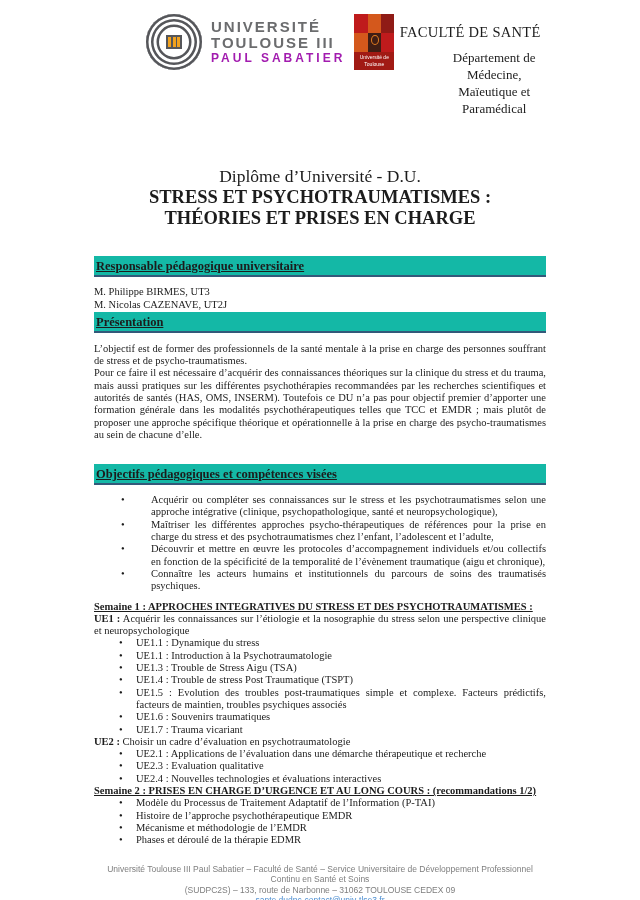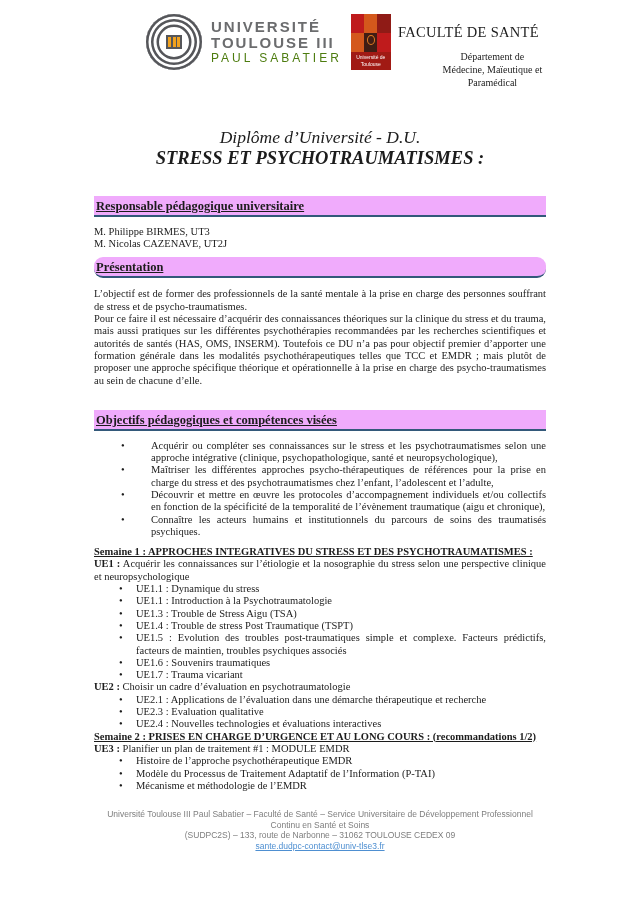--- a/index.html
+++ b/index.html
@@ -23,52 +23,52 @@
     width:16px; height:14px; background:#55565a; display:flex; gap:1.5px;
     align-items:center; justify-content:center;
   }
   .emblem-core span { display:block; width:3px; height:10px; background:#f2a21e; }
   .logo-text { line-height:1.04; }
   .logo-univ {
     font-family:"Liberation Sans", sans-serif; font-weight:bold;
     color:#6b6c6e; font-size:15px; letter-spacing:2px; white-space:nowrap;
   }
   .logo-ps {
-    font-family:"Liberation Sans", sans-serif; font-weight:normal;
-    color:#4d7c0f; font-size:12px; letter-spacing:3px; margin-top:2px; white-space:nowrap;
+    font-family:"Liberation Sans", sans-serif; font-weight:bold;
+    color:#a21caf; font-size:12px; letter-spacing:3px; margin-top:2px; white-space:nowrap;
   }
   .badge { width:40px; flex:0 0 auto; }
   .badge-grid { display:grid; grid-template-columns:repeat(3,1fr); width:40px; height:38px; }
   .badge-grid div { width:100%; height:100%; }
   .bq1 { background:#bf1b1c; } .bq2 { background:#d4581c; } .bq3 { background:#8f1b16; }
   .bq4 { background:#d4581c; } .bq5 { background:#401d14; position:relative; }
   .bq5::after { content:""; position:absolute; left:3px; top:2px; width:6px; height:8px;
     border:1.5px solid #e07b20; border-radius:50%; }
   .bq6 { background:#bf1b1c; }
   .badge-label {
     background:#a11a14; color:#fff; font-family:"Liberation Sans", sans-serif;
     font-size:5px; line-height:1.25; text-align:center; padding:2px 0 3px;
   }
   .faculty-block { text-align:center; width:260px; margin-top:10px; }
   .faculty { font-size:14.5px; letter-spacing:0.3px; }
-  .dept { font-size:10px; line-height:1.3; margin-top:9px;margin-left:48px; }
+  .dept { font-size:13px; line-height:1.3; margin-top:9px;margin-left:48px; }
 
   
-  .doc-title { text-align:center; margin-top:38px;font-style:italic; }
+  .doc-title { text-align:center; margin-top:48px; }
   .t1 { font-size:17.5px; }
   .t2 { font-size:18.5px; font-weight:bold; line-height:1.18; }
 
   
   .bar {
-    background:#f0abfc; border-bottom:2px solid #33597a;
+    background:#14b8a6; border-bottom:2px solid #33597a;
     font-size:12.5px; font-weight:bold; text-decoration:underline;
     padding:3px 3px 1px 2px; margin:0;
   }
   .bar.m1 { margin-top:26px; }
-  .bar.m2 { margin-top:7px;border-radius:9px; }
+  .bar.m2 { margin-top:1px; }
   .bar.m3 { margin-top:23px; }
   .bar.m4 { margin-top:12px; }
 
   
   .body-txt { font-size:10.5px; line-height:12.3px; }
   .names { margin-top:9px; }
   .para { margin-top:10px; text-align:justify; }
   ul.blist { list-style:none; margin:9px 0 0 0; padding:0; }
   ul.blist li { position:relative; padding-left:57px; text-align:justify; line-height:12.3px; }
   ul.blist li::before { content:"\2022"; position:absolute; left:27px; }
@@ -119,20 +119,21 @@
     </div>
     <div class="faculty-block">
       <div class="faculty">FACULTÉ DE SANTÉ</div>
       <div class="dept">Département de Médecine, Maïeutique et Paramédical</div>
     </div>
   </header>
 
   <div class="doc-title">
     <div class="t1">Diplôme d’Université - D.U.</div>
     <div class="t2">STRESS ET PSYCHOTRAUMATISMES :</div>
+    <div class="t2">THÉORIES ET PRISES EN CHARGE</div>
   </div>
 
   <h2 class="bar m1">Responsable pédagogique universitaire</h2>
   <div class="body-txt names">
     <div>M. Philippe BIRMES, UT3</div>
     <div>M. Nicolas CAZENAVE, UT2J</div>
   </div>
 
   <h2 class="bar m2">Présentation</h2>
   <div class="body-txt">
@@ -161,25 +162,25 @@
       <li>UE1.7 : Trauma vicariant</li>
     </ul>
     <div class="ue-line"><b>UE2 :</b> <span>Choisir un cadre d’évaluation en psychotraumatologie</span></div>
     <ul class="plist">
       <li>UE2.1 : Applications de l’évaluation dans une démarche thérapeutique et recherche</li>
       <li>UE2.3 : Evaluation qualitative</li>
       <li>UE2.4 : Nouvelles technologies et évaluations interactives</li>
     </ul>
 
     <div class="sem-title" style="margin-top:0;">Semaine 2 : PRISES EN CHARGE D’URGENCE ET AU LONG COURS : (recommandations 1/2)</div>
-    <div class="ue-line"><b>UE3 :</b> <span>Planifier un plan de traitement #1 : MODULE EMDR</span></div>
     <ul class="plist">
+      <li>Modèle du Processus de Traitement Adaptatif de l’Information (P-TAI)</li>
       <li>Histoire de l’approche psychothérapeutique EMDR</li>
-      <li>Modèle du Processus de Traitement Adaptatif de l’Information (P-TAI)</li>
       <li>Mécanisme et méthodologie de l’EMDR</li>
+      <li>Phases et déroulé de la thérapie EDMR</li>
     </ul>
   </div>
 
   <footer class="doc-footer">
     <div>Université Toulouse III Paul Sabatier – Faculté de Santé – Service Universitaire de Développement Professionnel Continu en Santé et Soins</div>
     <div>(SUDPC2S) – 133, route de Narbonne – 31062 TOULOUSE CEDEX 09</div>
     <div><a href="#">sante.dudpc-contact@univ-tlse3.fr</a></div>
   </footer>
 
 </div>

